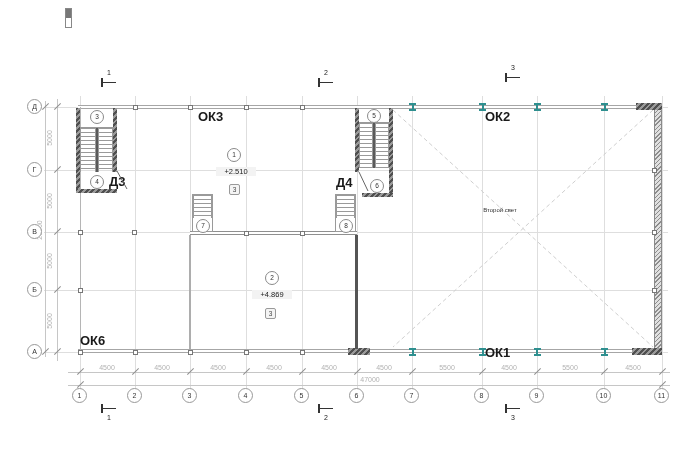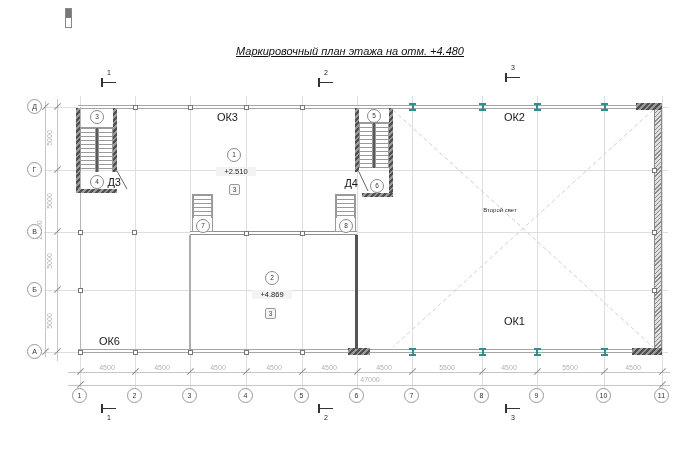--- a/index.html
+++ b/index.html
@@ -10,21 +10,21 @@
   .glh{position:absolute;height:1px;background:#dedede;}
   .dlh{position:absolute;height:1px;background:#c6c6c6;}
   .dlv{position:absolute;width:1px;background:#c6c6c6;}
   .tick{position:absolute;width:9px;height:1px;background:#8f8f8f;transform:rotate(-45deg);}
   .bub{position:absolute;box-sizing:border-box;width:15px;height:15px;border:1px solid #999;
        border-radius:50%;background:#fff;display:flex;align-items:center;justify-content:center;
        font-size:7px;color:#333;line-height:1;}
   .callout{width:14px;height:14px;font-size:6.5px;border-color:#8a8a8a;}
   .dimtxt{position:absolute;font-size:7px;color:#b2b2b2;text-align:center;line-height:10px;}
   .rot{transform:rotate(-90deg);}
-  .lbl{position:absolute;font-size:11px;color:#1a1a1a;text-align:right;line-height:10px;}
+  .lbl{position:absolute;font-size:13px;color:#1a1a1a;text-align:left;line-height:10px;font-weight:bold;}
   .wallthin{position:absolute;box-sizing:border-box;border-top:1px solid #a6a6a6;
             border-bottom:1px solid #a6a6a6;background:#fff;}
   .wallthick{position:absolute;box-sizing:border-box;border:1px solid #8a8a8a;
              background:repeating-linear-gradient(135deg,#8c8c8c 0 1px,#e0e0e0 1px 3px);}
   .walldark{position:absolute;background:repeating-linear-gradient(135deg,#4f4f4f 0 2px,#9a9a9a 2px 4px);}
   .treads{position:absolute;background:repeating-linear-gradient(to bottom,#9a9a9a 0 1px,rgba(255,255,255,0) 1px 4px);
           border-left:1px solid #9a9a9a;border-right:1px solid #9a9a9a;box-sizing:border-box;}
   .stairbox{position:absolute;box-sizing:border-box;border:1px solid #9a9a9a;background:#fff;}
   .stringer{position:absolute;background:#5a5a5a;}
   .colsq{position:absolute;box-sizing:border-box;width:5px;height:5px;background:#fff;border:1px solid #777;}
@@ -41,21 +41,20 @@
   .title{position:absolute;left:0;top:45px;width:700px;text-align:center;font-size:11px;
          font-style:italic;color:#111;}
   .title span{text-decoration:underline;}
   .note{position:absolute;font-size:6px;color:#333;text-align:center;line-height:8px;}
 </style>
 </head>
 <body>
 
 <div id="canvas">
 
-  <div class="title"><span>Маркировочный план этажа на отм. +4.480</span></div>
 
   <div class="abs" style="left:65px;top:8px;width:7px;height:20px;border:1px solid #888;box-sizing:border-box;background:linear-gradient(to bottom,#777 0 9px,#fff 9px);"></div>
 
   <div class="glv" style="left:80px;top:96px;height:292px"></div>
   <div class="glv" style="left:135px;top:96px;height:292px"></div>
   <div class="glv" style="left:190px;top:96px;height:292px"></div>
   <div class="glv" style="left:246px;top:96px;height:292px"></div>
   <div class="glv" style="left:302px;top:96px;height:292px"></div>
   <div class="glv" style="left:357px;top:96px;height:292px"></div>
   <div class="glv" style="left:412px;top:96px;height:292px"></div>
@@ -159,21 +158,21 @@
 
   <div class="walldark" style="left:76px;top:108px;width:4px;height:85px"></div>
   <div class="walldark" style="left:113px;top:108px;width:4px;height:64px"></div>
   <div class="walldark" style="left:76px;top:189px;width:41px;height:4px"></div>
   <div class="abs" style="left:80px;top:127px;width:33px;height:1px;background:#999"></div>
   <div class="treads" style="left:80px;top:128px;width:16px;height:44px"></div>
   <div class="stringer" style="left:96px;top:128px;width:2px;height:44px"></div>
   <div class="treads" style="left:98px;top:128px;width:15px;height:44px"></div>
   <div class="bub callout" style="left:90px;top:110px">3</div>
   <div class="bub callout" style="left:90px;top:175px">4</div>
-  <div class="lbl" style="left:99px;top:177px;width:22px">Д3</div>
+  <div class="lbl" style="left:109px;top:177px;width:22px">Д3</div>
 
   <div class="walldark" style="left:355px;top:108px;width:4px;height:64px"></div>
   <div class="walldark" style="left:389px;top:108px;width:4px;height:89px"></div>
   <div class="walldark" style="left:362px;top:193px;width:31px;height:4px"></div>
   <div class="abs" style="left:359px;top:122px;width:30px;height:1px;background:#999"></div>
   <div class="treads" style="left:359px;top:123px;width:14px;height:45px"></div>
   <div class="stringer" style="left:373px;top:123px;width:2px;height:45px"></div>
   <div class="treads" style="left:375px;top:123px;width:14px;height:45px"></div>
   <div class="bub callout" style="left:367px;top:109px">5</div>
   <div class="bub callout" style="left:370px;top:179px">6</div>
@@ -200,21 +199,21 @@
   <div class="bub callout" style="left:227px;top:148px">1</div>
   <div class="levtxt" style="left:216px;top:167px;width:36px">+2.510</div>
   <div class="zonebox" style="left:229px;top:184px">3</div>
 
   <div class="bub callout" style="left:265px;top:271px">2</div>
   <div class="levtxt" style="left:252px;top:290px;width:36px">+4.869</div>
   <div class="zonebox" style="left:265px;top:308px">3</div>
 
   <div class="lbl" style="left:198px;top:112px;width:40px">ОК3</div>
   <div class="lbl" style="left:485px;top:112px;width:40px">ОК2</div>
-  <div class="lbl" style="left:485px;top:316px;width:40px">ОК1</div>
+  <div class="lbl" style="left:485px;top:348px;width:40px">ОК1</div>
   <div class="lbl" style="left:80px;top:336px;width:40px">ОК6</div>
 
   <div class="note" style="left:468px;top:206px;width:64px">Второй свет</div>
 
   <div class="colsq" style="left:133px;top:105px"></div>
   <div class="colsq" style="left:188px;top:105px"></div>
   <div class="colsq" style="left:244px;top:105px"></div>
   <div class="colsq" style="left:300px;top:105px"></div>
   <div class="colsq" style="left:78px;top:350px"></div>
   <div class="colsq" style="left:133px;top:350px"></div>

